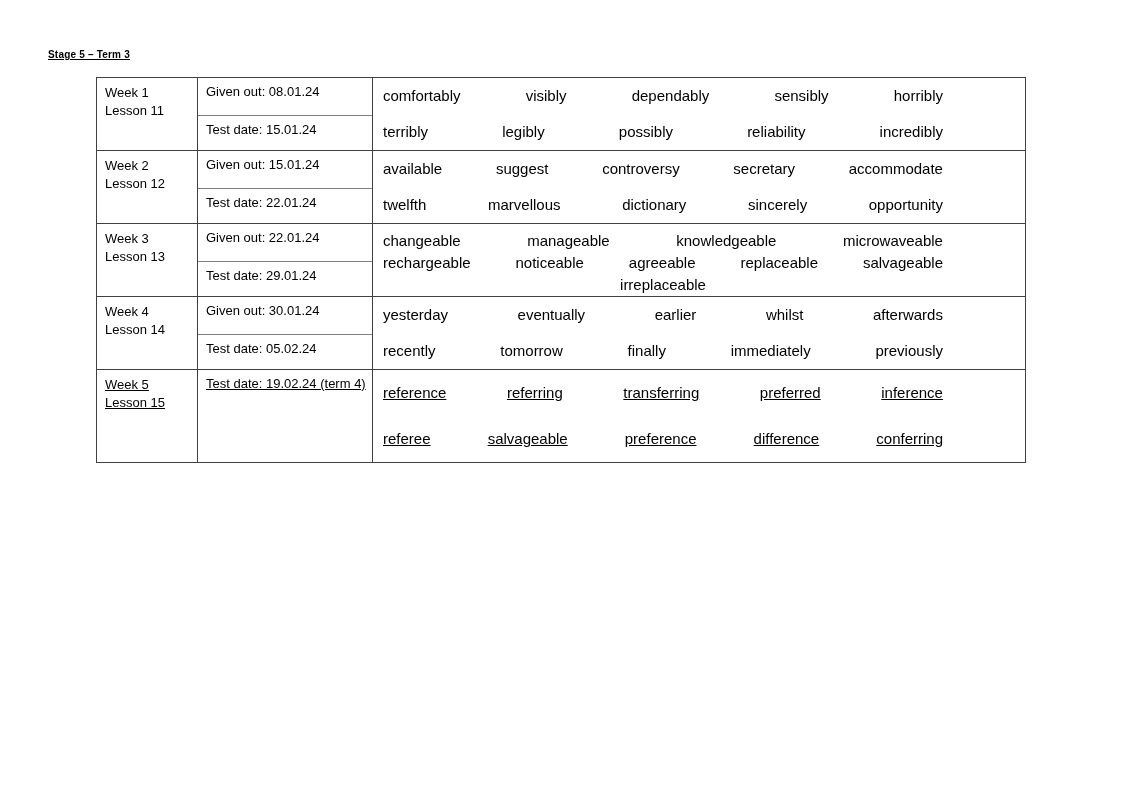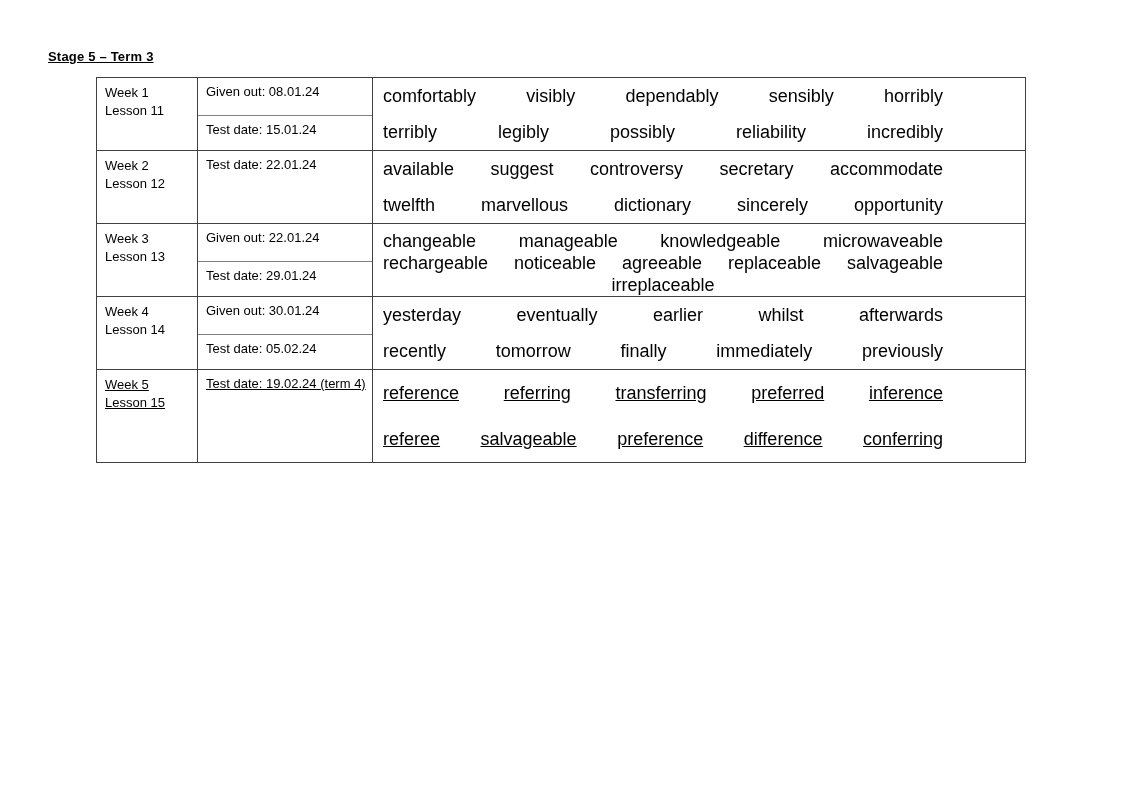--- a/index.html
+++ b/index.html
@@ -14,21 +14,21 @@
     font-family: "Liberation Sans", sans-serif;
     color: #000000;
     overflow: hidden;
   }
   * { box-sizing: border-box; }
 
   .doc-title {
     position: absolute;
     left: 48px;
     top: 49px;
-    font-size: 13px;
+    font-size: 10px;
     font-weight: bold;
     text-decoration: underline;
     letter-spacing: 0.2px;
   }
 
   .schedule-table {
     position: absolute;
     left: 96px;
     top: 77px;
     width: 930px;
@@ -73,21 +73,21 @@
   .sub-test {
     flex: 1 1 auto;
     padding: 6px 6px 0 8px;
   }
 
   .cell-words {
     flex: 1 1 auto;
     display: flex;
     flex-direction: column;
     justify-content: space-around;
-    font-size: 18px;
+    font-size: 15px;
     padding: 0 10px;
   }
   .cell-words--compact {
     justify-content: flex-start;
     padding-top: 6px;
   }
   .word-line {
     display: flex;
     justify-content: space-between;
     padding-right: 72px;
@@ -132,20 +132,21 @@
         </div>
       </div>
   </div>
 
   <div class="row">
     <div class="cell-week">
       <div>Week 2</div>
       <div>Lesson 12</div>
     </div>
     <div class="cell-dates">
+      <div class="sub-given">Given out: 15.01.24</div>
       <div class="sub-test">Test date: 22.01.24</div>
     </div>
     <div class="cell-words">
         <div class="word-line">
           <span class="word">available</span>
           <span class="word">suggest</span>
           <span class="word">controversy</span>
           <span class="word">secretary</span>
           <span class="word">accommodate</span>
         </div>

